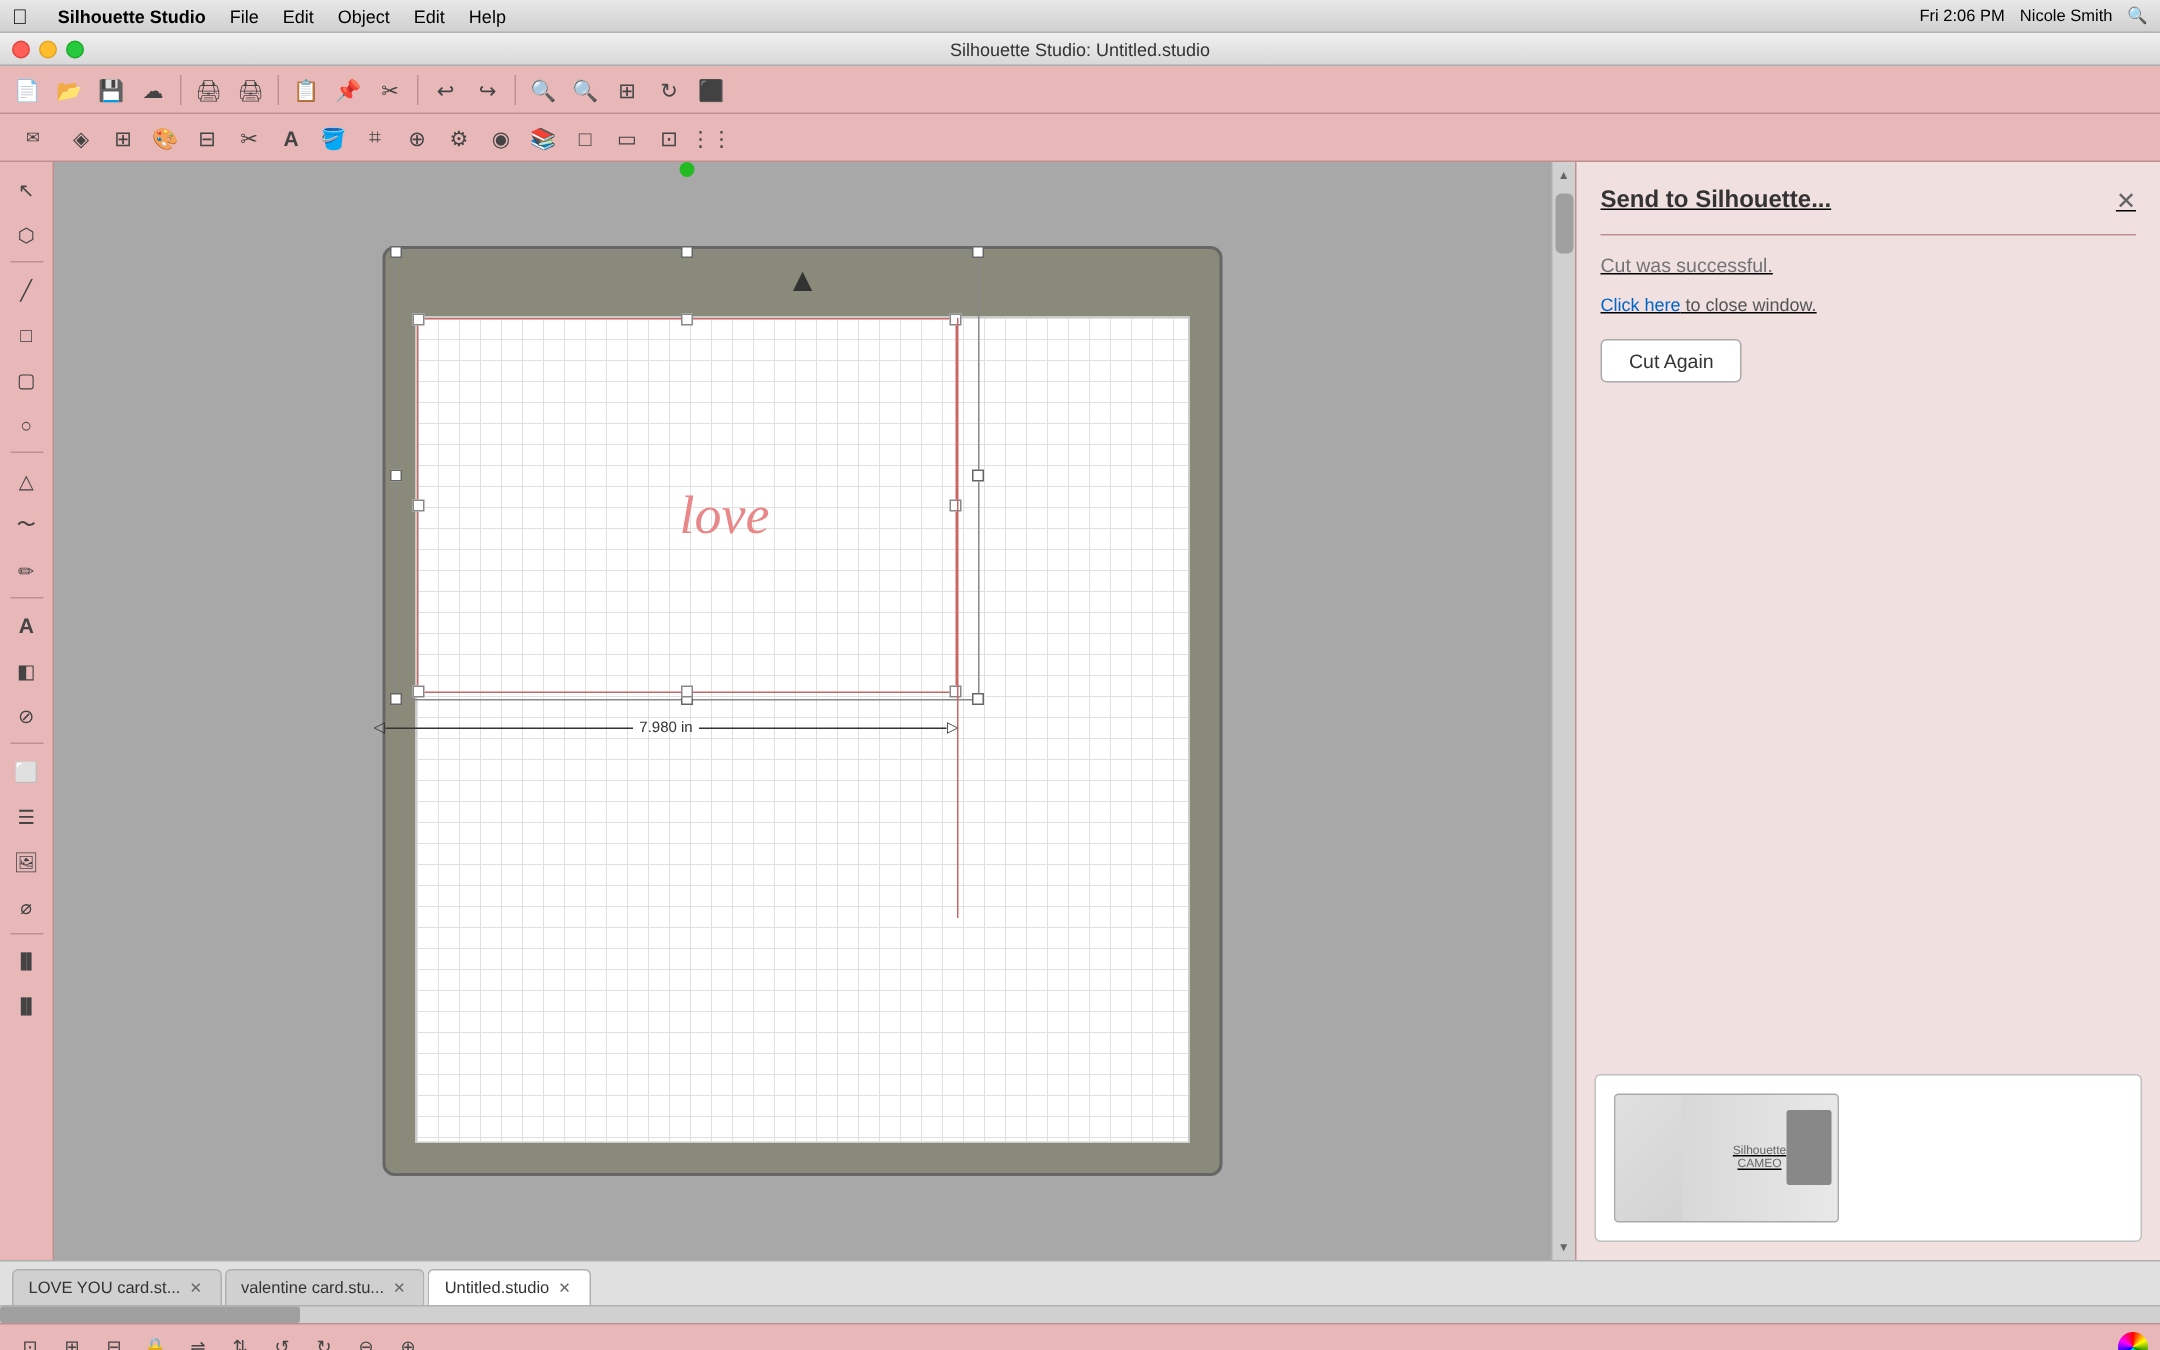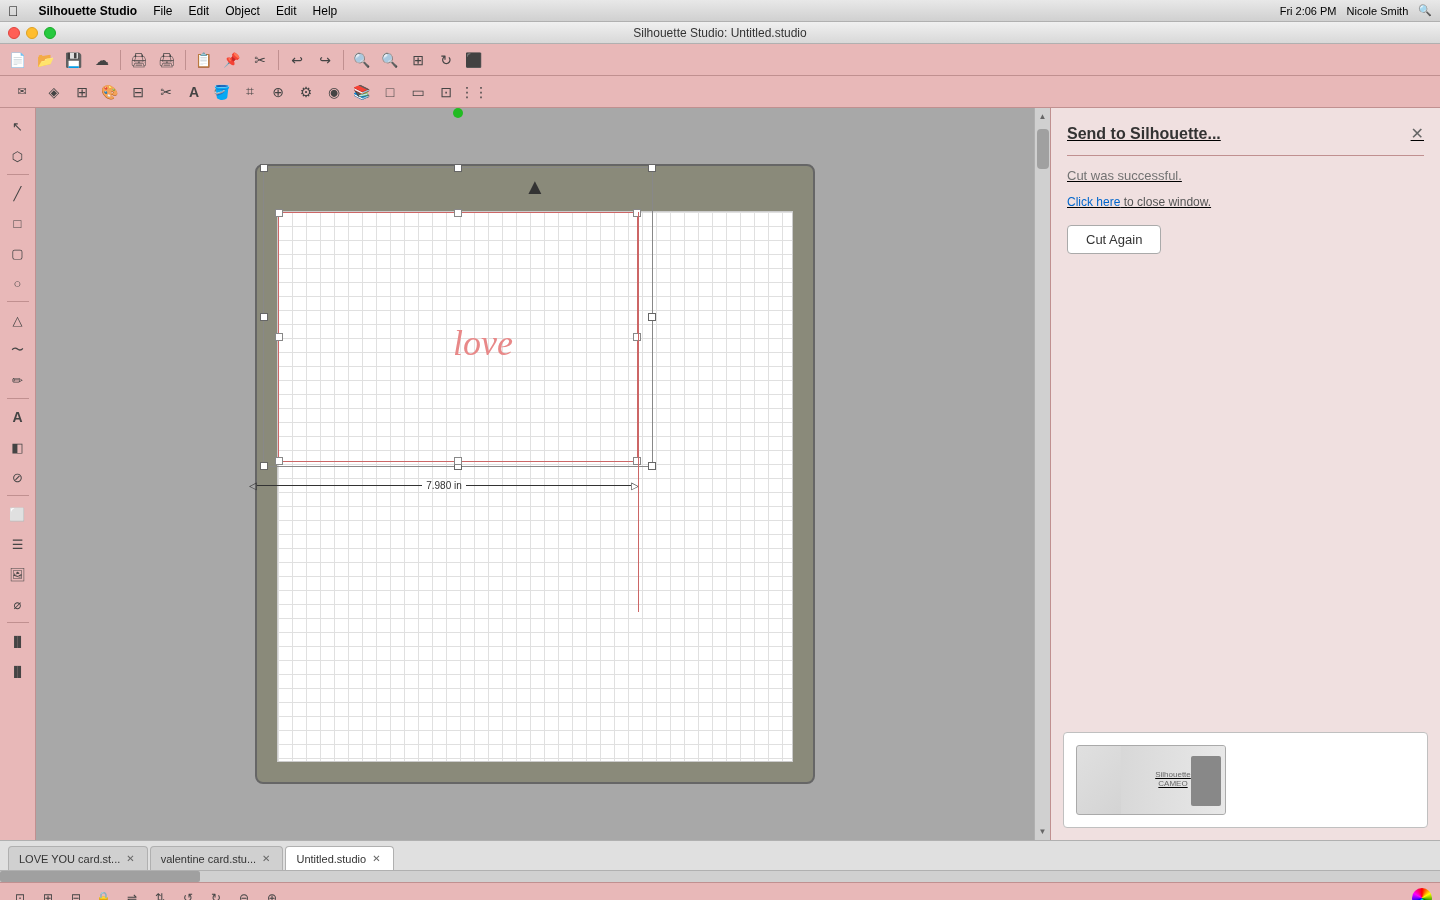--- a/index.html
+++ b/index.html
@@ -192,21 +192,21 @@
     }
     .scroll-arrow { font-size: 8px; color: #666; padding: 4px 0; cursor: pointer; }
     .scroll-thumb { width: 12px; height: 40px; background: #a0a0a0; border-radius: 4px; margin-top: 4px; }
 
     
     #cameo-panel {
       margin: 12px; background: white; border: 1px solid #c0c0c0; border-radius: 4px;
       padding: 12px; display: flex; align-items: center; gap: 10px;
     }
     #cameo-image {
-      width: 150px; height: 70px; background: linear-gradient(135deg, #e0e0e0, #c8c8c8);
+      width: 150px; height: 86px; background: linear-gradient(135deg, #e0e0e0, #c8c8c8);
       border: 1px solid #aaa; border-radius: 3px; display: flex; align-items: center; justify-content: center;
       font-size: 11px; color: #333; flex-shrink: 0; position: relative; overflow: hidden; padding-left: 44px;
     }
     #cameo-image-inner {
       width: 100%; height: 100%; background: linear-gradient(to right, #d8d8d8, #e8e8e8);
       display: flex; align-items: center; justify-content: center; flex-direction: column;
     }
     .cameo-label-img {
       font-size: 9px; color: #666; margin-bottom: 2px;
     }

